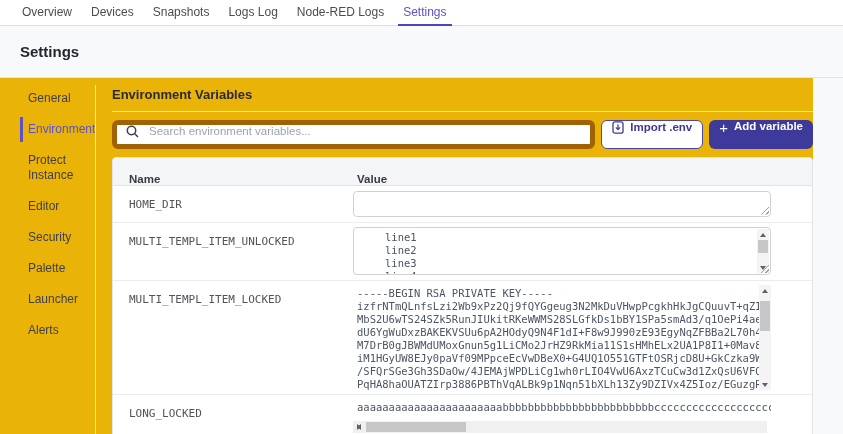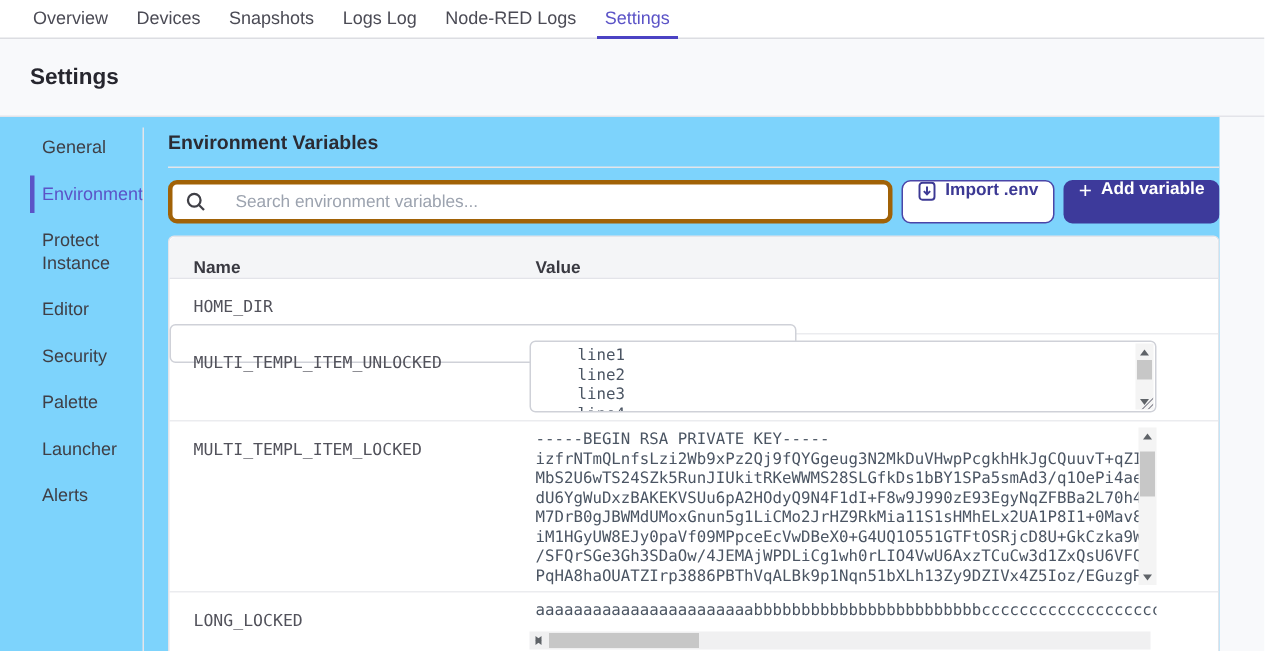--- a/index.html
+++ b/index.html
@@ -13,33 +13,33 @@
     padding-left:20px;border-bottom:1px solid #dcdde2;background:#fff;}
   .tab{font-size:12px;color:#4b4b55;padding:5px 2px 6px;position:relative;white-space:nowrap;cursor:pointer;text-align:right;}
   .tab.active{color:#5b53c7;}
   .tab.active::after{content:"";position:absolute;left:-3px;right:-3px;bottom:-1px;height:2px;background:#4b42c4;}
   
   .page-header{height:51px;background:#f8f9fb;border-bottom:1px solid #e3e4e9;
     display:flex;align-items:center;padding-left:20px;}
   .page-title{font-size:15px;font-weight:700;color:#26262e;}
   
   .content{position:absolute;top:78px;left:0;right:0;bottom:0;background:#f8f9fb;}
-  .card{position:absolute;left:0;top:0;bottom:0;width:813px;background:#7dd3fc;overflow:hidden;}
+  .card{position:absolute;left:0;top:0;bottom:0;width:813px;background:#eab308;overflow:hidden;}
   .vdivider{position:absolute;left:95px;top:7px;bottom:0;width:1px;background:#e4e5e9;}
   
   .sidebar{position:absolute;left:20px;top:13px;width:72px;}
   .side-item{font-size:12px;color:#3f3f46;line-height:15px;padding-left:8px;margin-bottom:16px;position:relative;cursor:pointer;}
   .side-item.active{color:#5b53c7;}
   .side-item.active::before{content:"";position:absolute;left:0;top:-5px;bottom:-5px;width:3px;background:#5b53c7;}
   
   .main{position:absolute;left:112px;top:0;width:701px;}
   .panel-title{font-size:13px;font-weight:700;color:#2b2b33;padding:9px 0;border-bottom:1px solid #e4e5e9;}
   .toolbar{display:flex;gap:6px;margin-top:8px;height:29px;}
-  .search-box{flex:1;border:3px solid #a16207;border-radius:6px;background:#fff;
-    display:flex;align-items:center;gap:20px;padding:0 9px;}
+  .search-box{flex:1;border:5px solid #a16207;border-radius:6px;background:#fff;
+    display:flex;align-items:flex-start;gap:10px;padding:0 9px;}
   .search-ph{font-size:11.5px;color:#9ca3af;}
   .btn{display:flex;align-items:flex-start;gap:6px;border-radius:6px;padding:0 10px;
     font-size:11.5px;font-weight:700;white-space:nowrap;cursor:pointer;box-sizing:border-box;}
   .btn-import{border:1px solid #4a45a8;color:#3c3994;background:#fff;}
   .btn-add{background:#3d3a9b;color:#fff;}
   .btn-add .plus{font-size:15px;font-weight:400;line-height:1;}
   
   .table{margin-top:8px;border:1px solid #e3e4e9;border-radius:4px 4px 0 0;background:#fff;}
   .thead{display:flex;align-items:flex-end;height:27px;background:#f4f5f7;
     border-bottom:1px solid #e3e4e9;border-radius:4px 4px 0 0;}
@@ -132,21 +132,21 @@
           <span>Add variable</span>
         </div>
       </div>
 
       <div class="table">
         <div class="thead">
           <div class="th th-name">Name</div>
           <div class="th th-value">Value</div>
         </div>
         <div id="rows">
-            <div class="trow" style="height: 37px; flex-direction: column;">
+            <div class="trow" style="height: 37px;">
               <div class="cell-name">HOME_DIR</div>
               <div class="cell-value">
                 <div class="ta" style="height: 26px; margin: 4.5px 0px;">
                   <div class="ta-text mono"></div>
                   <div class="grip"></div>
                 </div>
               </div>
             </div>
             <div class="trow" style="height: 58px;">
               <div class="cell-name">MULTI_TEMPL_ITEM_UNLOCKED</div>

